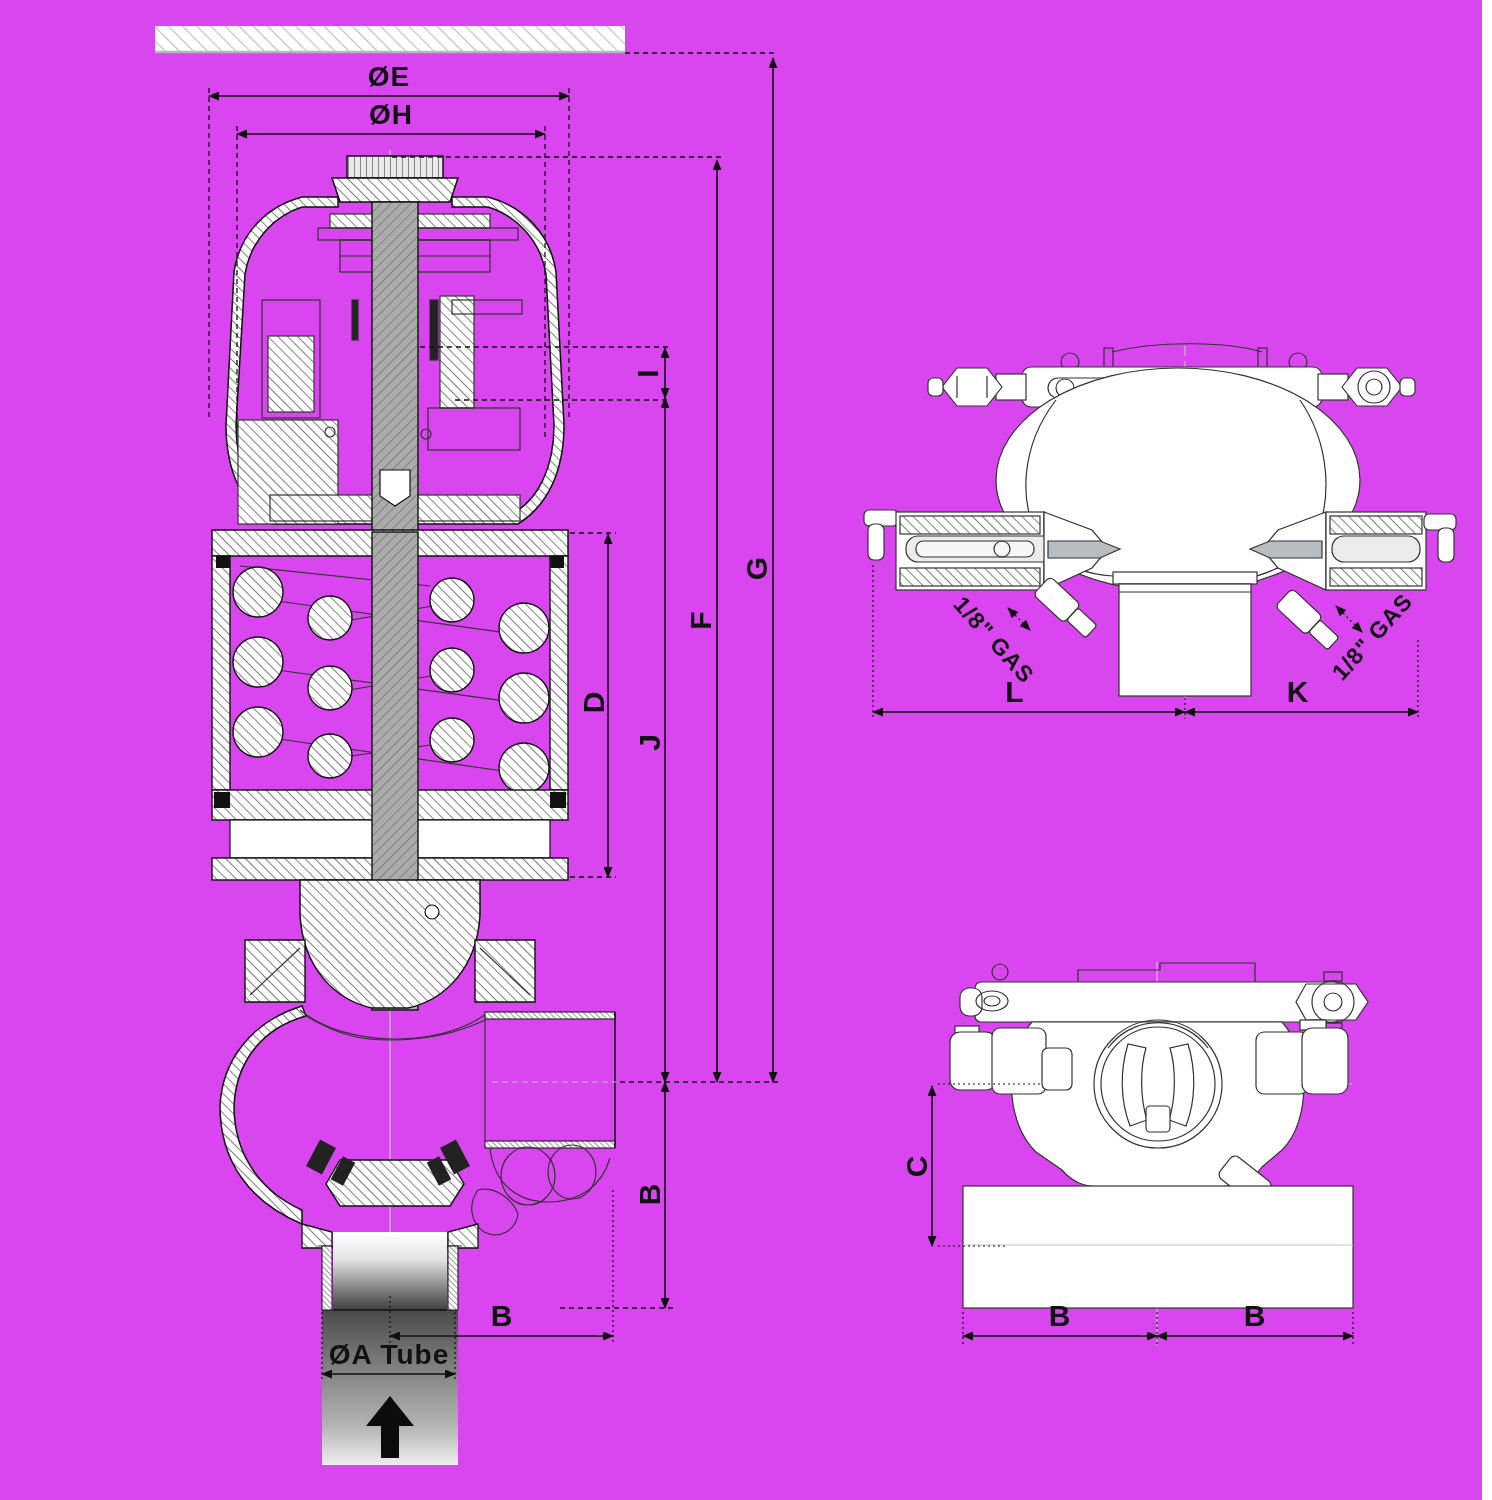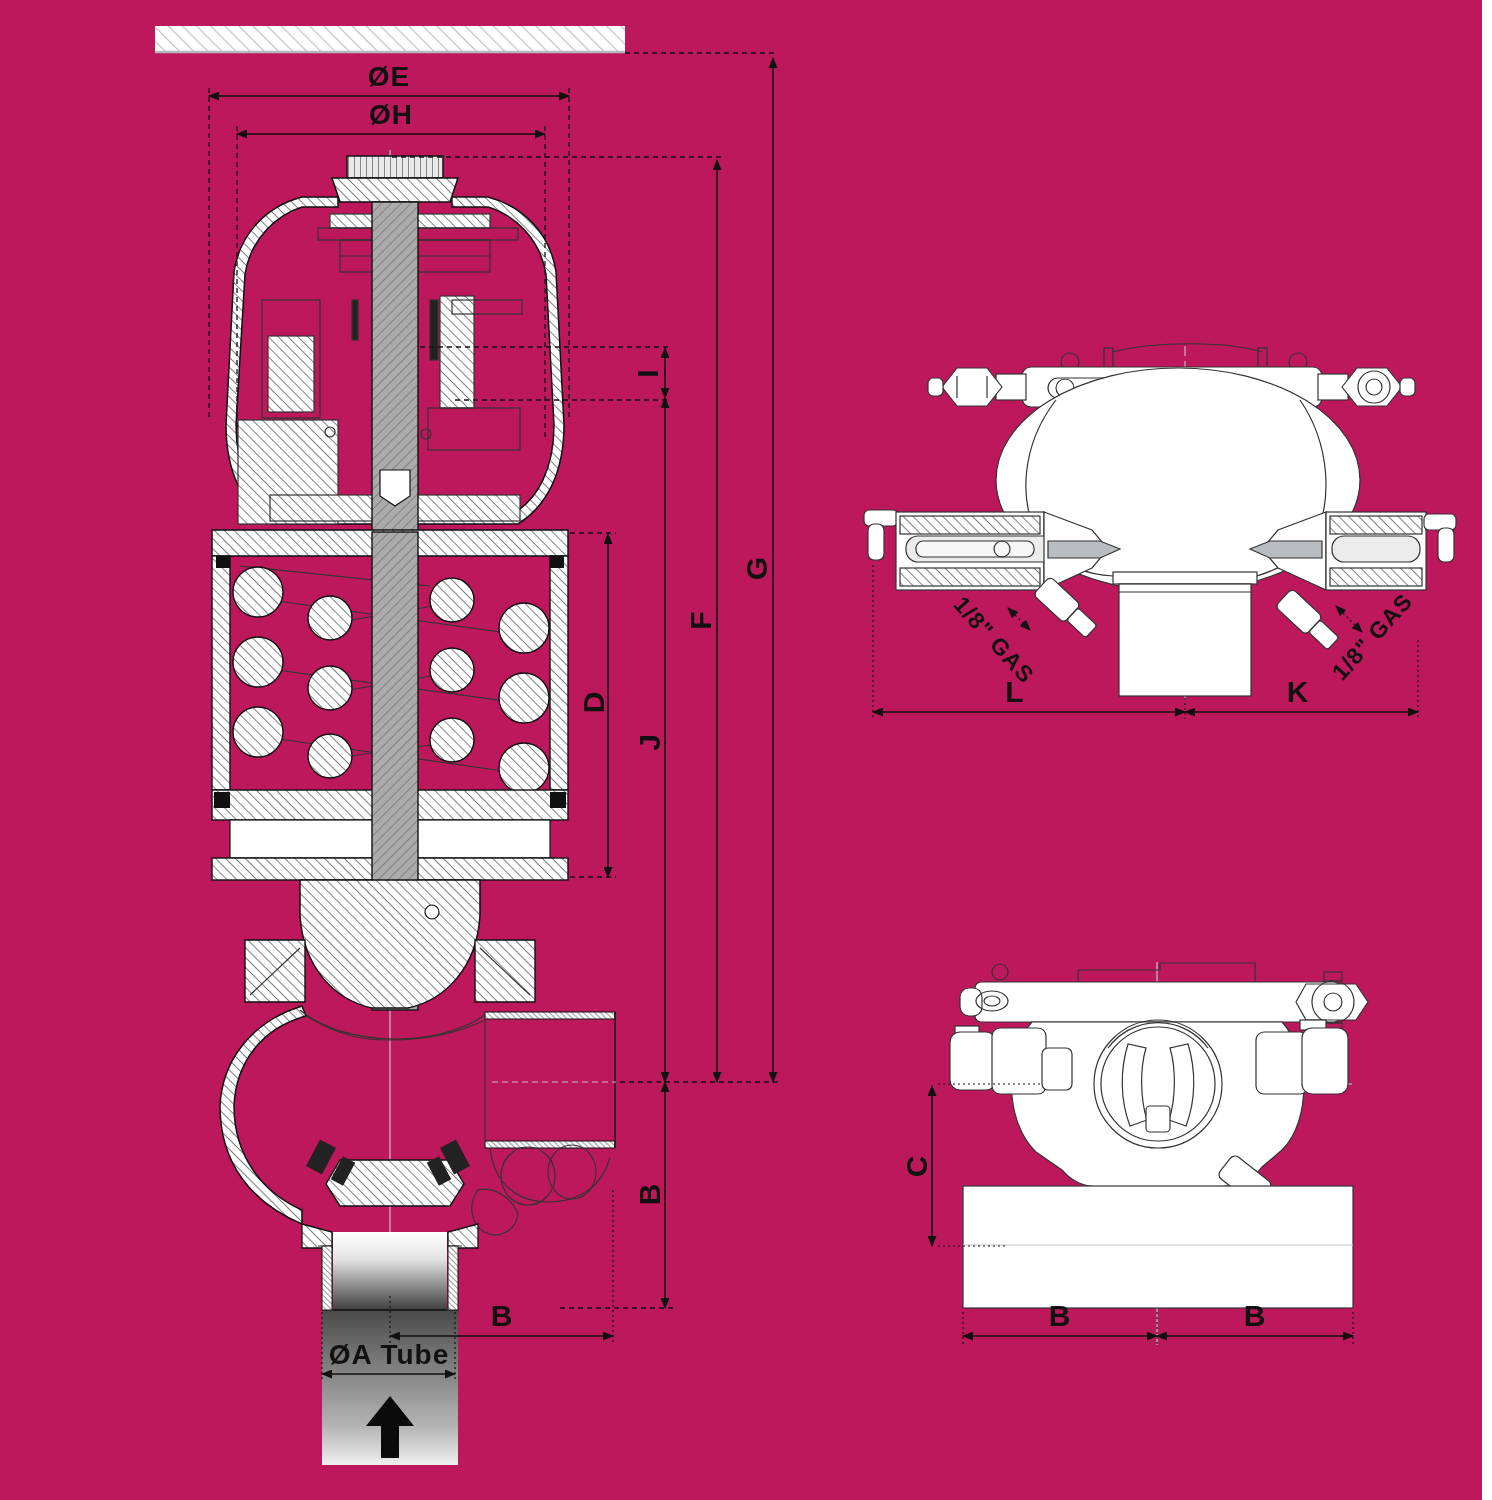--- a/index.html
+++ b/index.html
@@ -1,16 +1,16 @@
 <!DOCTYPE html>
 <html><head>
 <meta charset="utf-8">
 <style>
   html,body{margin:0;padding:0;background:#ffffff;}
-  .stage{width:1482px;height:1500px;position:relative;background:#be185d;overflow:hidden;
+  .stage{width:1482px;height:1500px;position:relative;background:#d946ef;overflow:hidden;
          font-family:"Liberation Sans", sans-serif;}
   svg{display:block}
   text{fill:#111;}
   .dimlbl{font-size:30px;font-weight:700;letter-spacing:1px;}
   .dimlbl2{font-size:28px;font-weight:700;letter-spacing:1px;}
   .gaslbl{font-size:23px;font-weight:700;letter-spacing:1px;}
   .thin{stroke:#333;stroke-width:1.2;fill:none}
   .med{stroke:#1a1a1a;stroke-width:1.6;fill:none}
   .dim{stroke:#111;stroke-width:1.6;fill:none}
   .dash{stroke:#111;stroke-width:1.3;fill:none;stroke-dasharray:5 4}

